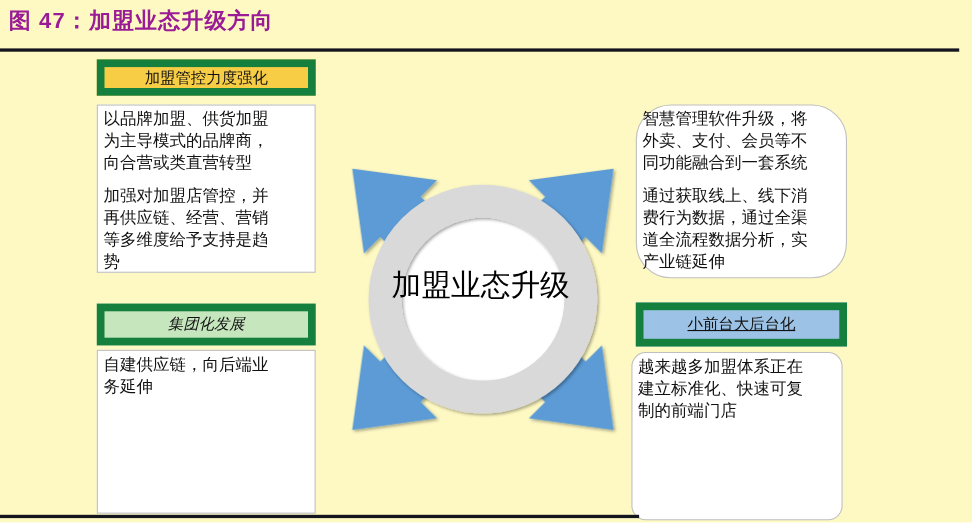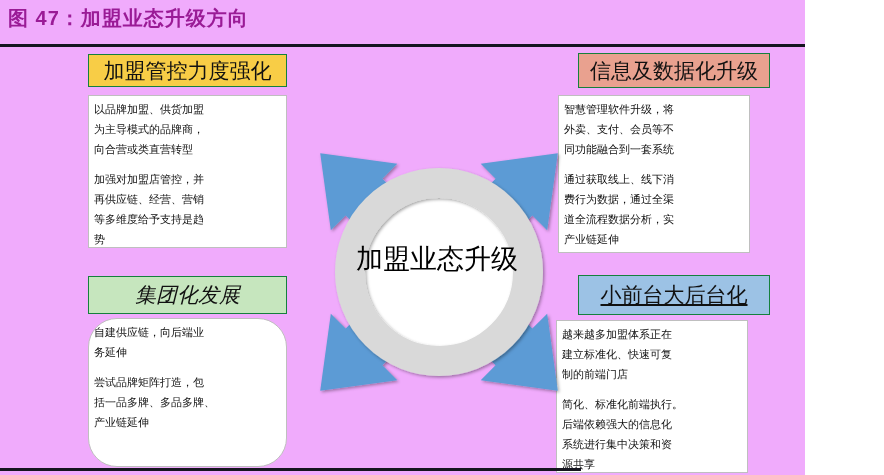--- a/index.html
+++ b/index.html
@@ -1,47 +1,47 @@
 <!DOCTYPE html>
 <html><head>
 <meta charset="utf-8">
 <style>
   html,body { margin:0; padding:0; background:#fff; }
   .page {
-    position:relative; width:788px; height:475px; background:#f0abfc; overflow:hidden;
-    font-family:"Liberation Sans","DejaVu Sans",sans-serif; color:#111;padding-left:17px;
+    position:relative; width:884px; height:475px; background:#fef9c3; overflow:hidden;
+    font-family:"Liberation Sans","DejaVu Sans",sans-serif; color:#111;
   }
   .fig-title {
     position:absolute; left:8px; top:5px; font-size:20px; font-weight:bold;
     letter-spacing:1px;
   }
   .rule { position:absolute; }
   .title-rule { left:0; top:44px; width:872px; height:3px; }
   .bottom-rule { left:0; top:468px; width:581px; height:3px; }
 
   .hdr {
     position:absolute; display:flex; align-items:center; justify-content:center;
-    font-size:21px; color:#111; border:1px solid #15803d; box-sizing:border-box;
+    font-size:14px; color:#111; border:7px solid #15803d; box-sizing:border-box;
     text-align:right;
   }
   .bd {
     position:absolute; background:#ffffff; border:1px solid #bfbfbf; box-sizing:border-box;
-    padding:3px 5px; font-size:11px; line-height:20px; color:#111;
+    padding:3px 5px; font-size:15px; line-height:20px; color:#111;
   }
   .bd p { margin:0 0 10px 0; white-space:pre-line; }
 
   .hdr-tl { left:88px;  top:54px;  width:199px; height:33px; }
   .bd-tl  { left:88px;  top:95px;  width:199px; height:153px; }
   .hdr-bl { left:88px;  top:276px; width:199px; height:38px;font-style:italic; }
-  .bd-bl  { left:88px;  top:318px; width:199px; height:149px;border-radius:29px; }
+  .bd-bl  { left:88px;  top:318px; width:199px; height:149px; }
 
   .hdr-tr { left:578px; top:53px;  width:192px; height:35px; }
-  .bd-tr  { left:558px; top:95px;  width:192px; height:158px; }
+  .bd-tr  { left:578px; top:95px;  width:192px; height:158px;border-radius:32px; }
   .hdr-br { left:578px; top:275px; width:192px; height:40px;text-decoration:underline; }
-  .bd-br  { left:556px; top:320px; width:192px; height:153px; }
+  .bd-br  { left:574px; top:320px; width:192px; height:153px;border-radius:13px; }
 
   .center-svg { position:absolute; left:312px; top:145px; width:254px; height:254px; }
   .center-label-text { font-family:"Liberation Sans","DejaVu Sans",sans-serif; font-size:27px; }
 </style>
 </head>
 <body>
 
 <div class="page">
 
   <div class="fig-title" style="color: rgb(154, 27, 150);">图 47：加盟业态升级方向</div>
@@ -52,49 +52,41 @@
   <div class="bd bd-tl">
     <p>以品牌加盟、供货加盟
 为主导模式的品牌商，
 向合营或类直营转型</p>
     <p>加强对加盟店管控，并
 再供应链、经营、营销
 等多维度给予支持是趋
 势</p>
   </div>
 
-  <div class="hdr hdr-tr" style="background-color: rgb(233, 161, 143);">信息及数据化升级</div>
   <div class="bd bd-tr">
     <p>智慧管理软件升级，将
 外卖、支付、会员等不
 同功能融合到一套系统</p>
     <p>通过获取线上、线下消
 费行为数据，通过全渠
 道全流程数据分析，实
 产业链延伸</p>
   </div>
 
   <div class="hdr hdr-bl" style="background-color: rgb(198, 230, 190);">集团化发展</div>
   <div class="bd bd-bl">
     <p>自建供应链，向后端业
 务延伸</p>
-    <p>尝试品牌矩阵打造，包
-括一品多牌、多品多牌、
-产业链延伸</p>
   </div>
 
   <div class="hdr hdr-br" style="background-color: rgb(156, 194, 229);">小前台大后台化</div>
   <div class="bd bd-br">
     <p>越来越多加盟体系正在
 建立标准化、快速可复
 制的前端门店</p>
-    <p>简化、标准化前端执行。
-后端依赖强大的信息化
-系统进行集中决策和资
-源共享</p>
   </div>
 
   <svg class="center-svg" viewBox="0 0 254 254" xmlns="http://www.w3.org/2000/svg">
     <defs>
       <filter id="ds" x="-20%" y="-20%" width="140%" height="140%">
         <feDropShadow dx="1.5" dy="1.5" stdDeviation="1.5" flood-opacity="0.35"></feDropShadow>
       </filter>
     </defs>
     <g transform="translate(127,127)" filter="url(#ds)">
       <polygon points="40,-26 106,-26 106,-47 168,0 106,47 106,26 40,26" transform="rotate(-135)" fill="#5B9BD5"></polygon>

